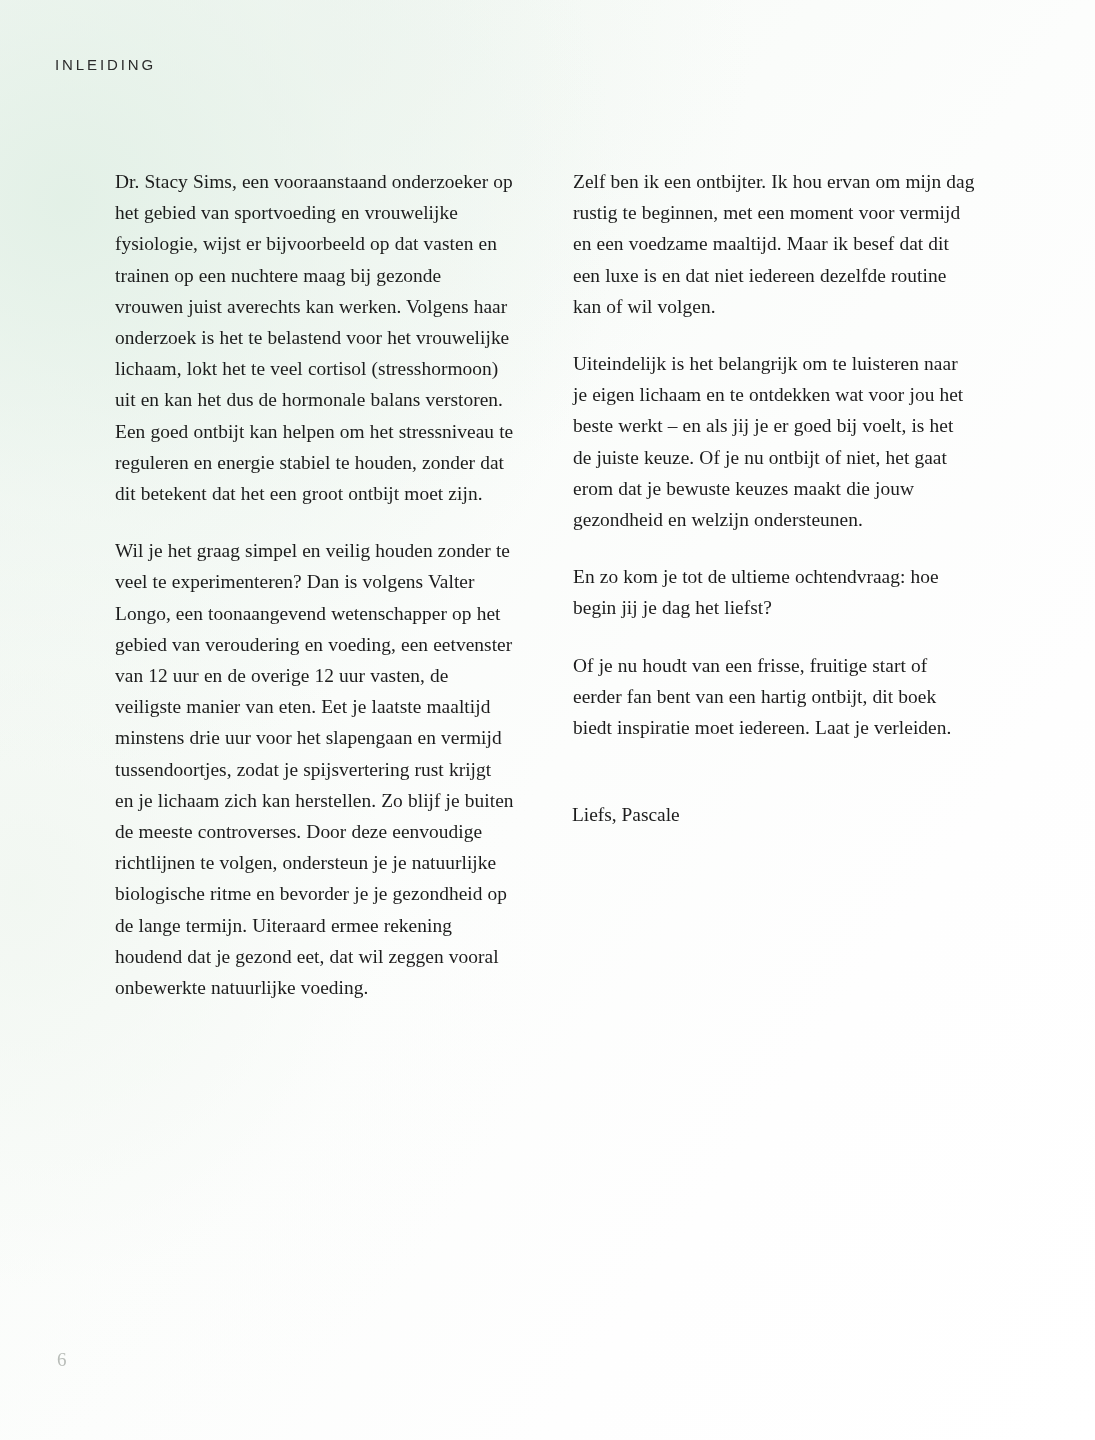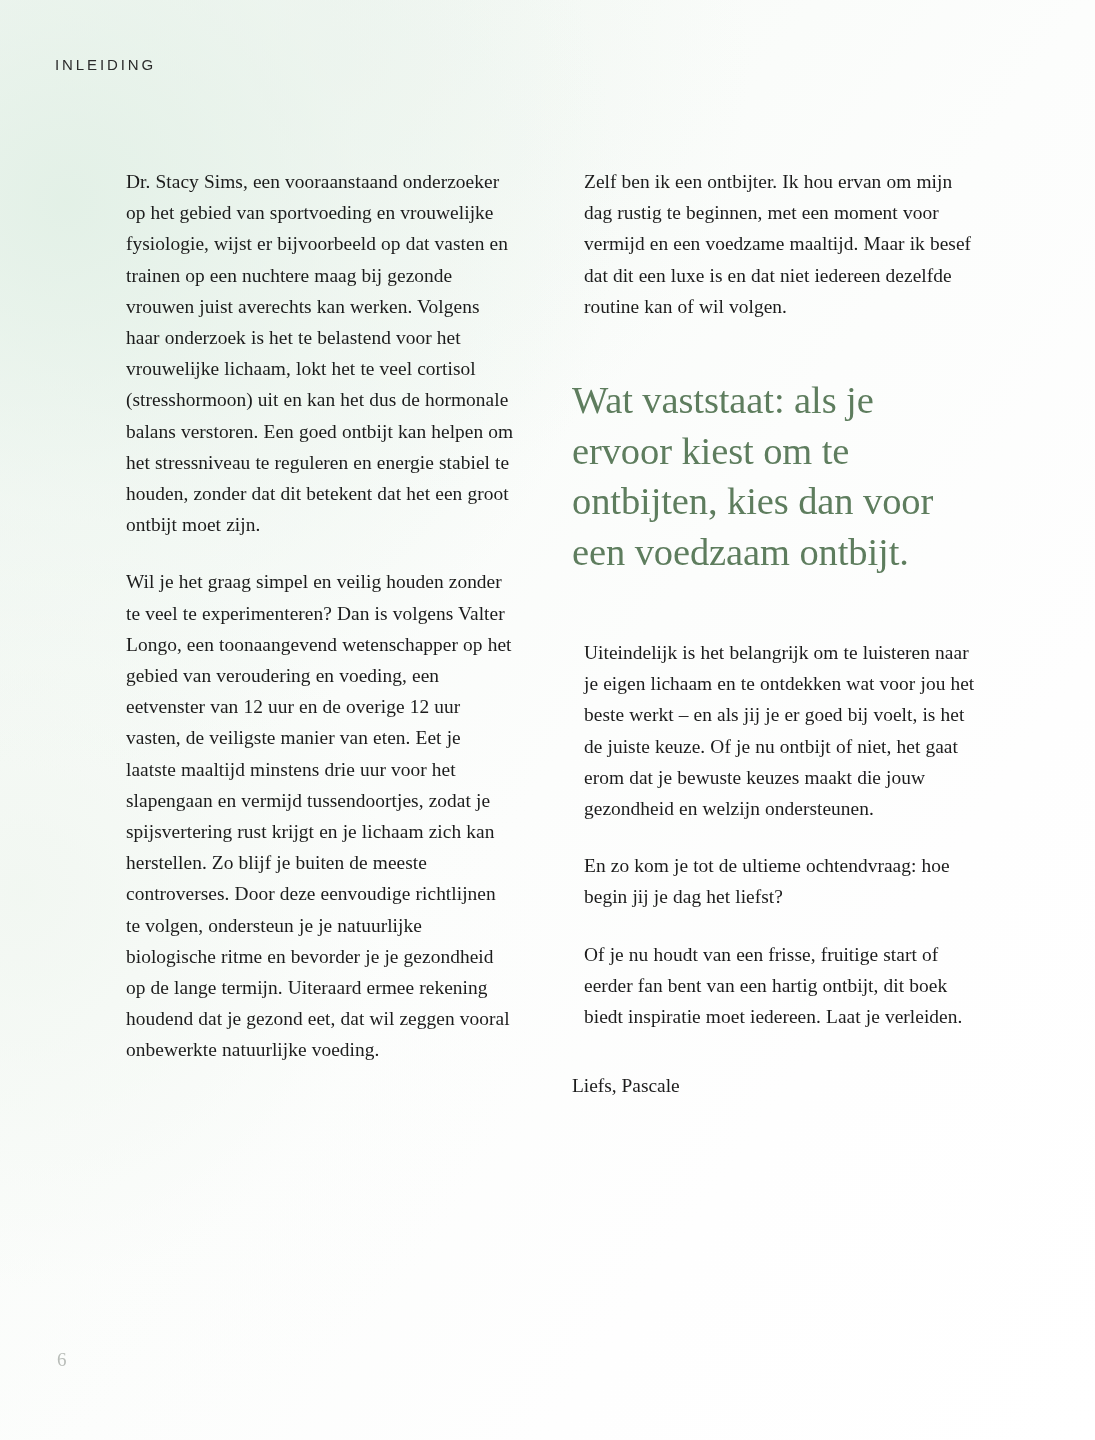--- a/index.html
+++ b/index.html
@@ -56,42 +56,42 @@
   }
   .col {
     position: absolute;
     top: 0;
     width: 400px;
   }
   .col-left  { left: 0; }
   .col-right { left: 458px; width: 404px; }
 
   p.body-par {
-    margin: 0 0 26px 12px;
+    margin: 0 0 26px 1px;
     font-size: 19.4px;
     line-height: 31.2px;
     color: #1c1c1c;
     text-align: left;
     letter-spacing: 0.05px;
     word-spacing: 0.2px;
   }
   p.body-par:last-child { margin-bottom: 0; }
 
   
   .pullquote {
     margin: 53px 0 60px 0;
     font-size: 38.5px;
     line-height: 50.5px;
     color: #5e7d5e;
     letter-spacing: -0.1px;
     font-weight: 400;
   }
 
   .signature {
-    margin-top: 38px;
+    margin-top: 56px;
     font-size: 19.4px;
     line-height: 31.2px;
     color: #1c1c1c;
   }
 
   
   .folio {
     position: absolute;
     left: 57px;
     top: 1350px;
@@ -112,21 +112,20 @@
   <div class="columns">
 
     <div class="col col-left">
       <p class="body-par">Dr. Stacy Sims, een vooraanstaand onderzoeker op het gebied van sportvoeding en vrouwelijke fysiologie, wijst er bijvoorbeeld op dat vasten en trainen op een nuchtere maag bij gezonde vrouwen juist averechts kan werken. Volgens haar onderzoek is het te belastend voor het vrouwelijke lichaam, lokt het te veel cortisol (stresshormoon) uit en kan het dus de hormonale balans verstoren. Een goed ontbijt kan helpen om het stressniveau te reguleren en energie stabiel te houden, zonder dat dit betekent dat het een groot ontbijt moet zijn.</p>
       <p class="body-par">Wil je het graag simpel en veilig houden zonder te veel te experimenteren? Dan is volgens Valter Longo, een toonaangevend wetenschapper op het gebied van veroudering en voeding, een eetvenster van 12 uur en de overige 12 uur vasten, de veiligste manier van eten. Eet je laatste maaltijd minstens drie uur voor het slapengaan en vermijd tussendoortjes, zodat je spijsvertering rust krijgt en je lichaam zich kan herstellen. Zo blijf je buiten de meeste controverses. Door deze eenvoudige richtlijnen te volgen, ondersteun je je natuurlijke biologische ritme en bevorder je je gezondheid op de lange termijn. Uiteraard ermee rekening houdend dat je gezond eet, dat wil zeggen vooral onbewerkte natuurlijke voeding.</p>
     </div>
 
     <div class="col col-right">
       <p class="body-par">Zelf ben ik een ontbijter. Ik hou ervan om mijn dag rustig te beginnen, met een moment voor vermijd en een voedzame maaltijd. Maar ik besef dat dit een luxe is en dat niet iedereen dezelfde routine kan of wil volgen.</p>
 
-      <p class="pullquote">Wat vaststaat: als je ervoor kiest om te ontbijten, kies dan voor een voedzaam ontbijt.</p>
 
       <p class="body-par">Uiteindelijk is het belangrijk om te luisteren naar je eigen lichaam en te ontdekken wat voor jou het beste werkt – en als jij je er goed bij voelt, is het de juiste keuze. Of je nu ontbijt of niet, het gaat erom dat je bewuste keuzes maakt die jouw gezondheid en welzijn ondersteunen.</p>
       <p class="body-par">En zo kom je tot de ultieme ochtendvraag: hoe begin jij je dag het liefst?</p>
       <p class="body-par">Of je nu houdt van een frisse, fruitige start of eerder fan bent van een hartig ontbijt, dit boek biedt inspiratie moet iedereen. Laat je verleiden.</p>
 
       <p class="signature">Liefs, Pascale</p>
     </div>
 
   </div>
 

